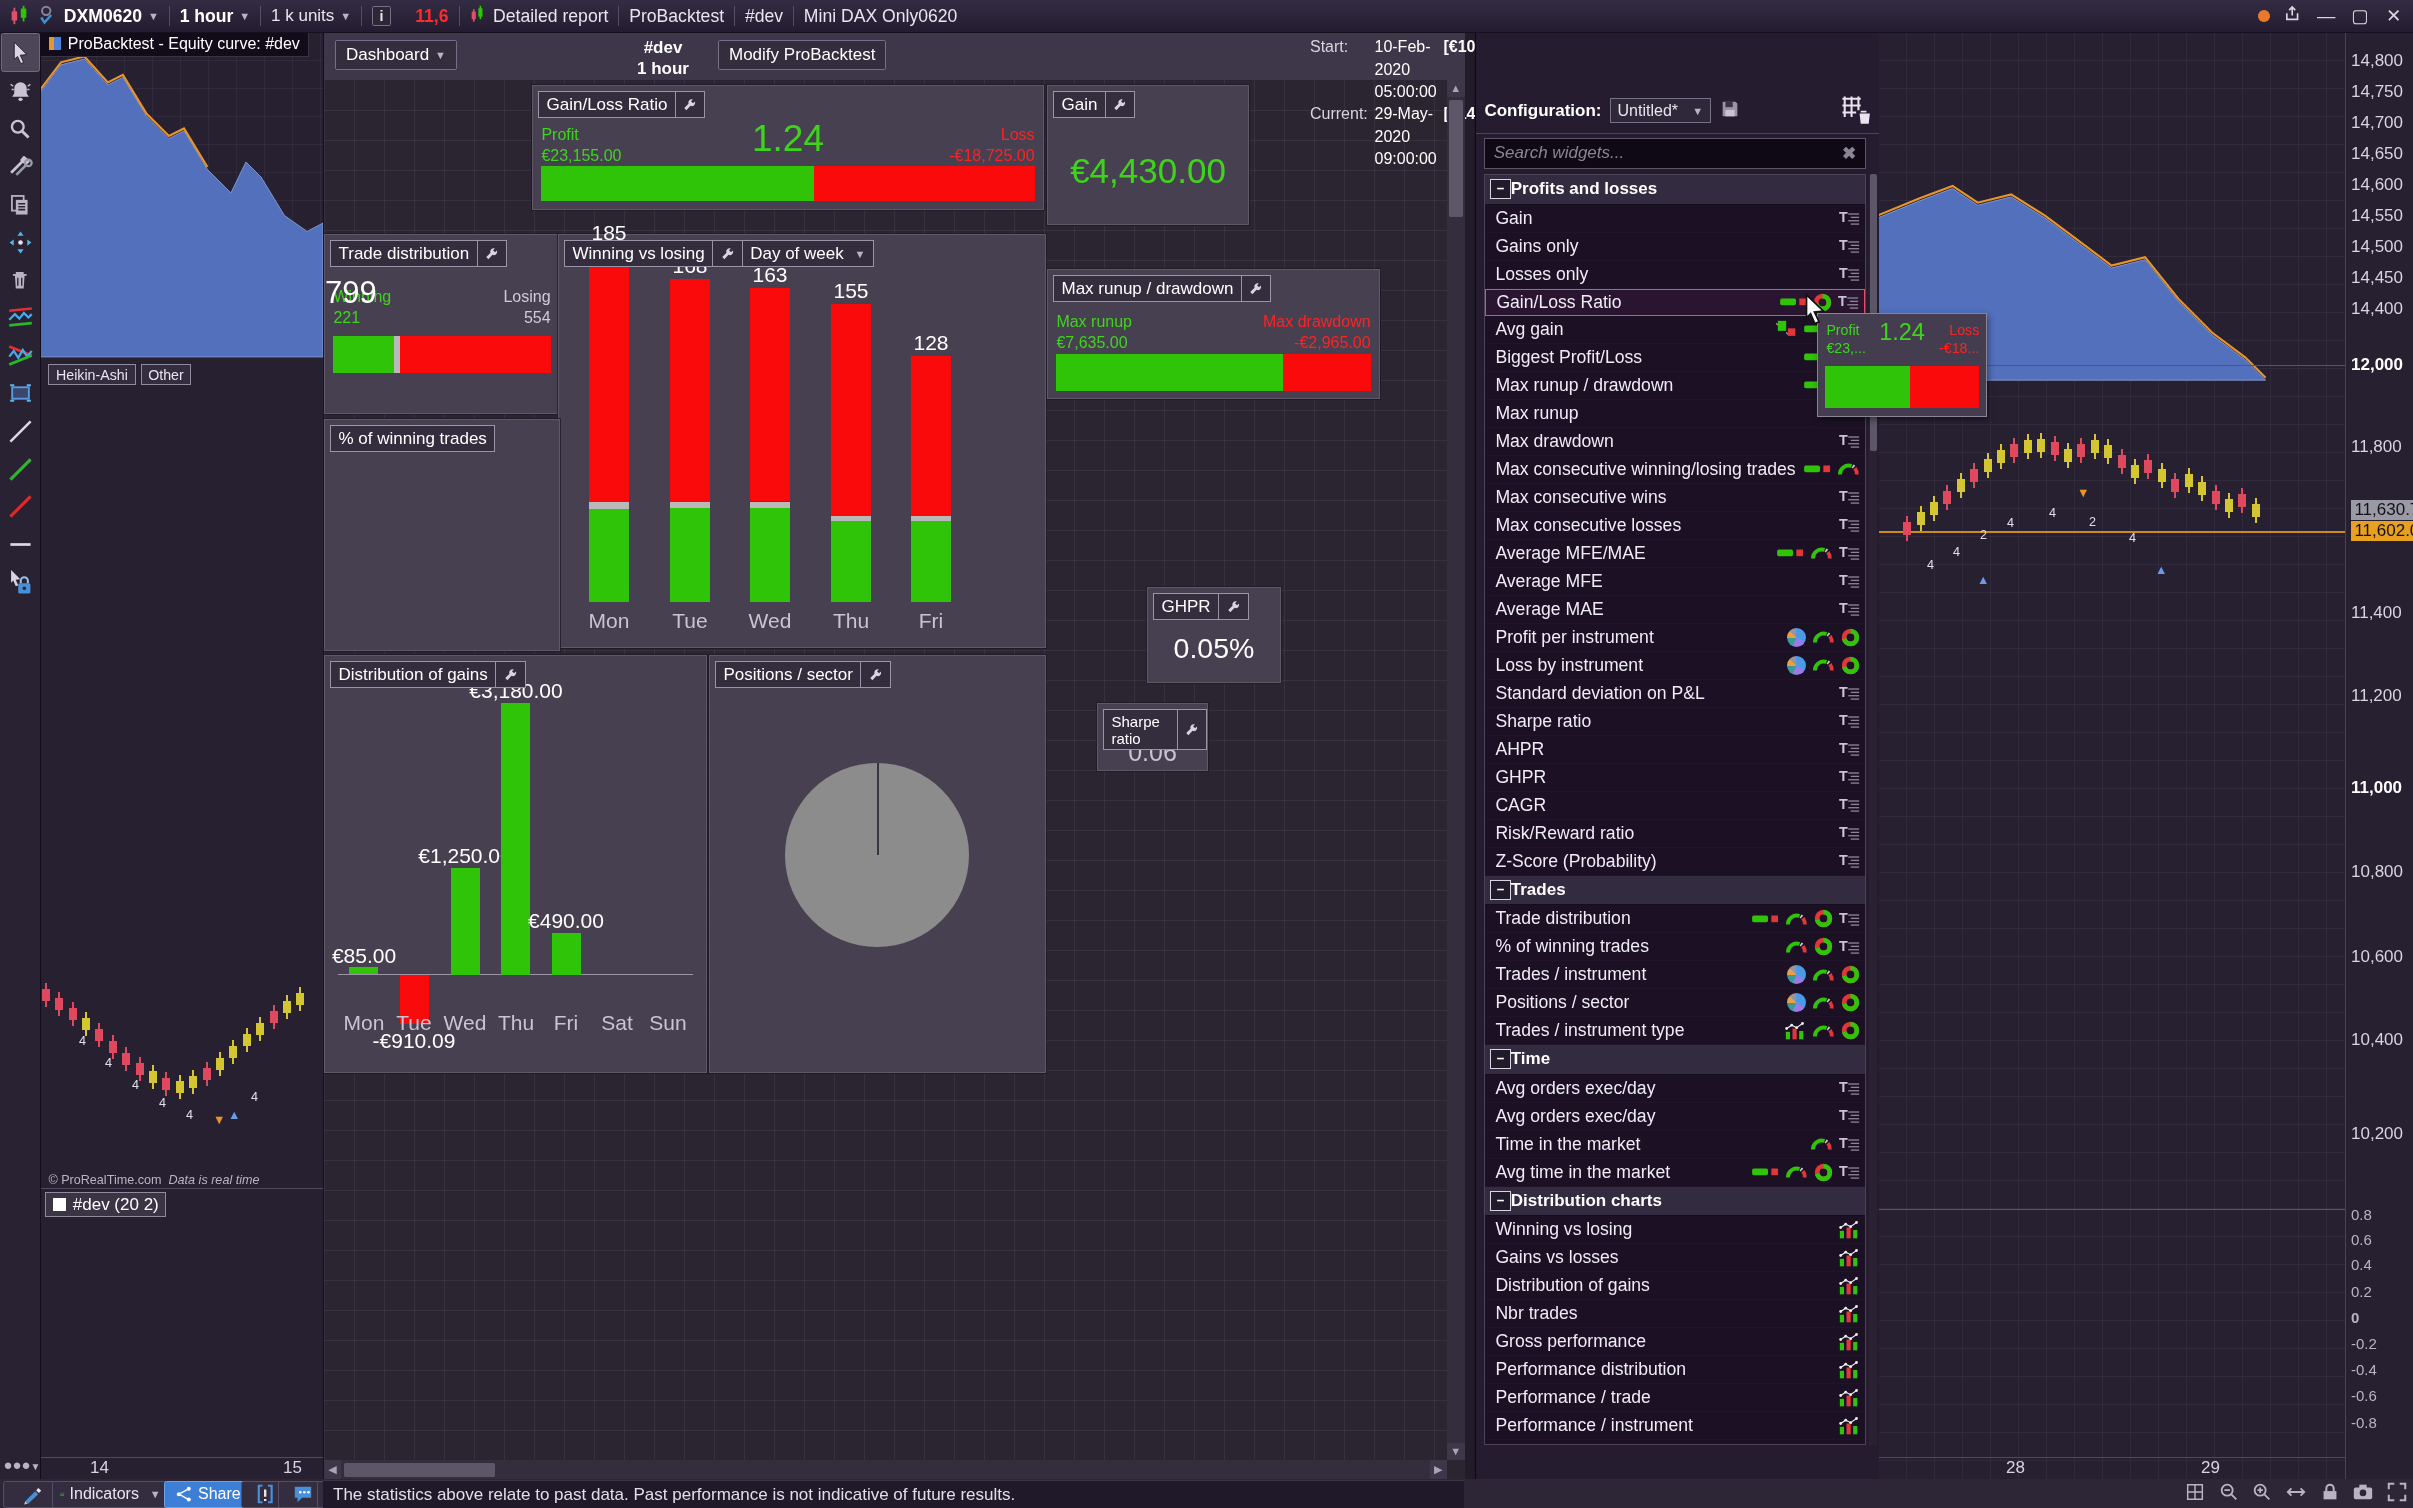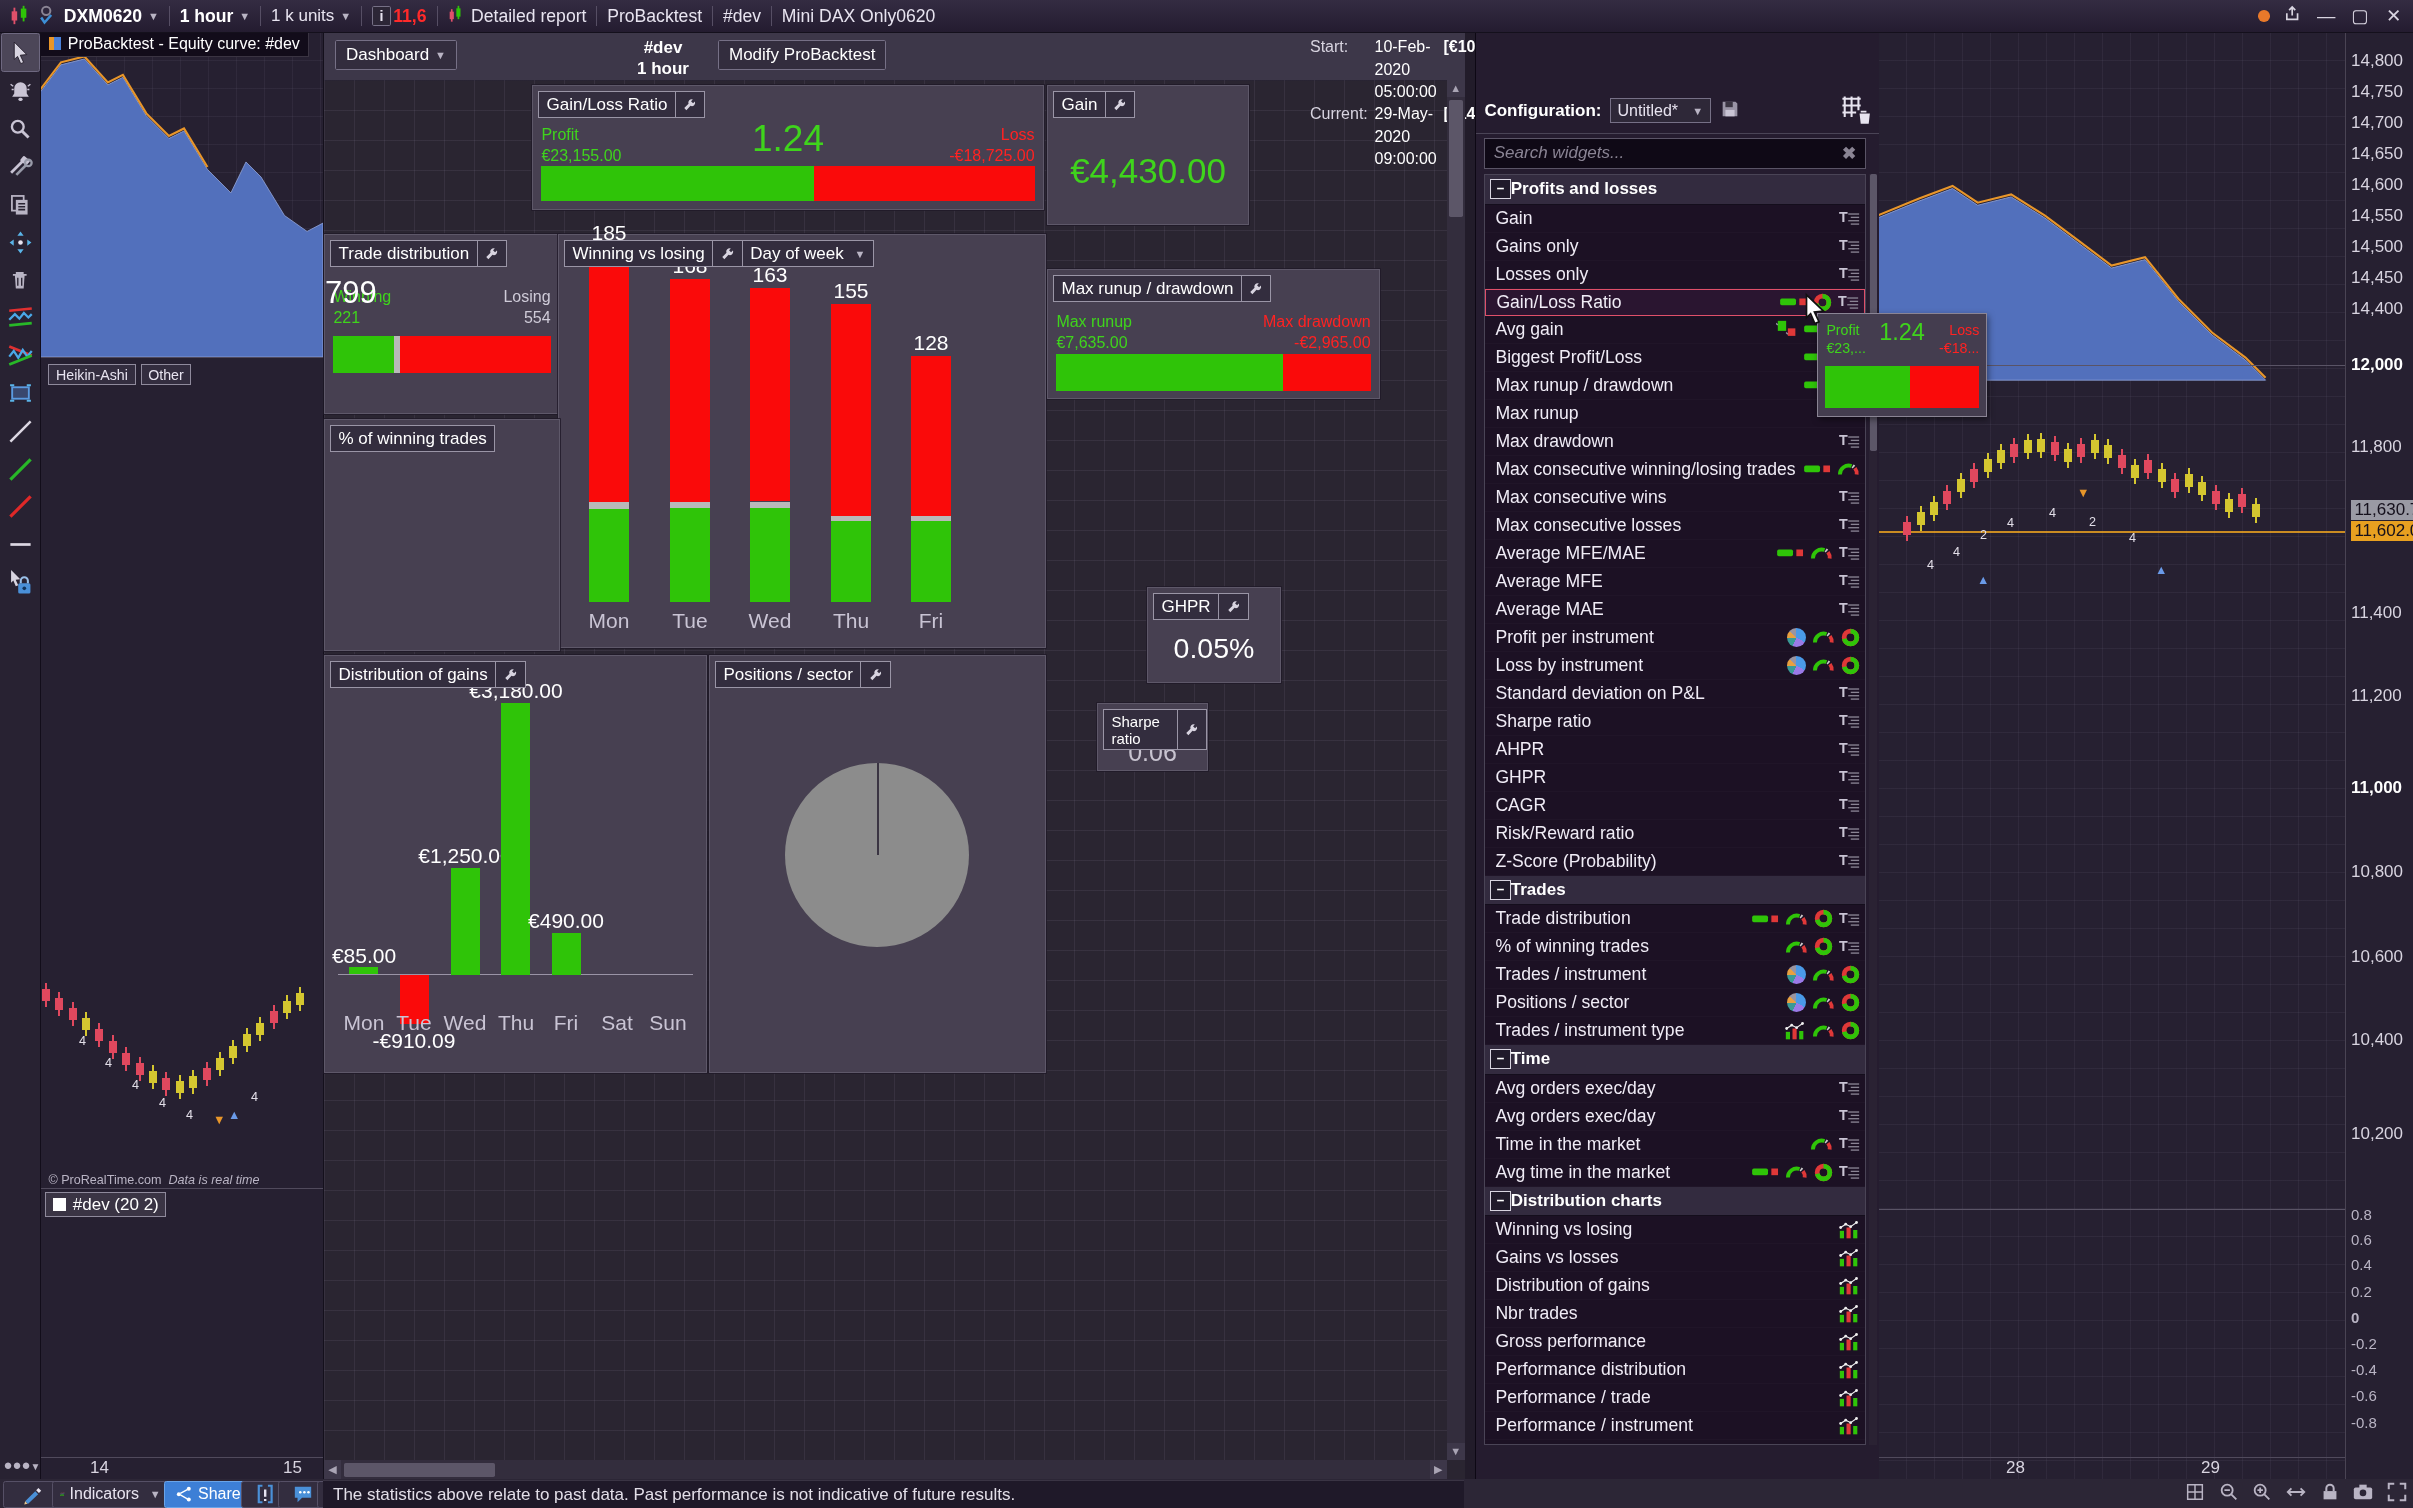--- a/index.html
+++ b/index.html
@@ -125,21 +125,21 @@
   <span class="tbtxt">DXM0620</span>
     <span class="caret">▼</span>
   <span class="tbsep"></span>
   <span class="tbtxt">1 hour</span>
     <span class="caret">▼</span>
   <span class="tbsep"></span>
   <span class="tbtab" style="font-size:17px">1 k units</span>
     <span class="caret">▼</span>
   <span class="tbsep"></span>
   <span style="border:0.8px solid #767086;background:#2c2636;color:#e8e4f0;font-size:14.2px;font-weight:bold;padding:0.8px 6.7px;border-radius:1.7px">i</span>
-  <span class="ticker" style="margin-left:2px">11,6</span>
+  <span class="ticker" style="margin-left:24px">11,6</span>
   <span class="tbsep"></span>
   <span style="margin-right:6.7px">
     <svg width="17" height="20" viewBox="0 0 20 24">
         <rect x="3" y="8" width="5" height="9" fill="#e0506a"></rect>
         <rect x="4.5" y="5" width="2" height="15" fill="#e0506a"></rect>
         <rect x="11" y="4" width="5" height="10" fill="#2fc408"></rect>
         <rect x="12.5" y="1" width="2" height="16" fill="#2fc408"></rect>
       </svg></span>
   <span class="tbtab">Detailed report</span>
   <span class="tbsep"></span>

